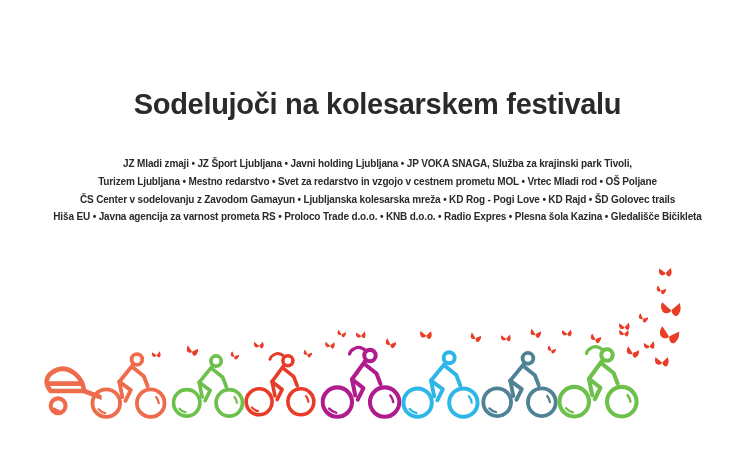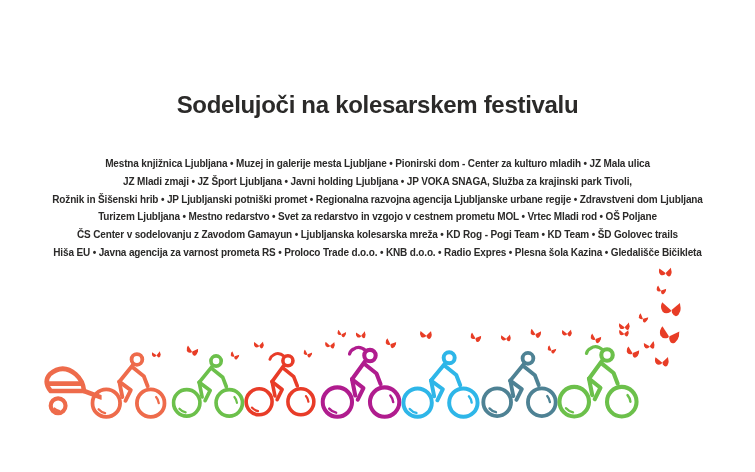--- a/index.html
+++ b/index.html
@@ -12,21 +12,21 @@
     font-family: "Liberation Sans", sans-serif;
   }
   #title-block {
     position: absolute;
     top: 92px;
     left: 0;
     width: 755px;
     text-align: center;
     color: #2b2a29;
     font-weight: 700;
-    font-size: 24px;
+    font-size: 29px;
     line-height: 25px;
     letter-spacing: -0.3px;
   }
   #participants {
     position: absolute;
     top: 155px;
     left: 0;
     width: 755px;
     text-align: center;
     color: #2b2a29;
@@ -96,25 +96,23 @@
   </symbol>
 </svg>
 
 <div id="page">
 
   <div id="title-block">
     <div>Sodelujoči na kolesarskem festivalu</div>
   </div>
 
   <div id="participants">
-    <div>Mestna knjižnica Ljubljana • Muzej in galerije mesta Ljubljane • Pionirski dom - Center za kulturo mladih • JZ Mala ulica</div>
     <div>JZ Mladi zmaji • JZ Šport Ljubljana • Javni holding Ljubljana • JP VOKA SNAGA, Služba za krajinski park Tivoli,</div>
-    <div>Rožnik in Šišenski hrib • JP Ljubljanski potniški promet • Regionalna razvojna agencija Ljubljanske urbane regije • Zdravstveni dom Ljubljana</div>
     <div>Turizem Ljubljana • Mestno redarstvo • Svet za redarstvo in vzgojo v cestnem prometu MOL • Vrtec Mladi rod • OŠ Poljane</div>
-    <div>ČS Center v sodelovanju z Zavodom Gamayun • Ljubljanska kolesarska mreža • KD Rog - Pogi Team • KD Team • ŠD Golovec trails</div>
+    <div>ČS Center v sodelovanju z Zavodom Gamayun • Ljubljanska kolesarska mreža • KD Rog - Pogi Love • KD Rajd • ŠD Golovec trails</div>
     <div>Hiša EU • Javna agencija za varnost prometa RS • Proloco Trade d.o.o. • KNB d.o.o. • Radio Expres • Plesna šola Kazina • Gledališče Bičikleta</div>
   </div>
 
   <div id="illustration">
       <svg class="sprite" viewBox="0 0 64 54" style="left: 42px; top: 366px; width: 60px; height: 50px; color: rgb(238, 107, 75);">
         <use href="#sym-trailer" xlink:href="#sym-trailer"></use>
       </svg>
       <svg class="sprite" viewBox="0 0 100 90" style="left: 90px; top: 351px; width: 77px; height: 69px; color: rgb(238, 107, 75);">
         <use href="#sym-male" xlink:href="#sym-male"></use>
       </svg>

